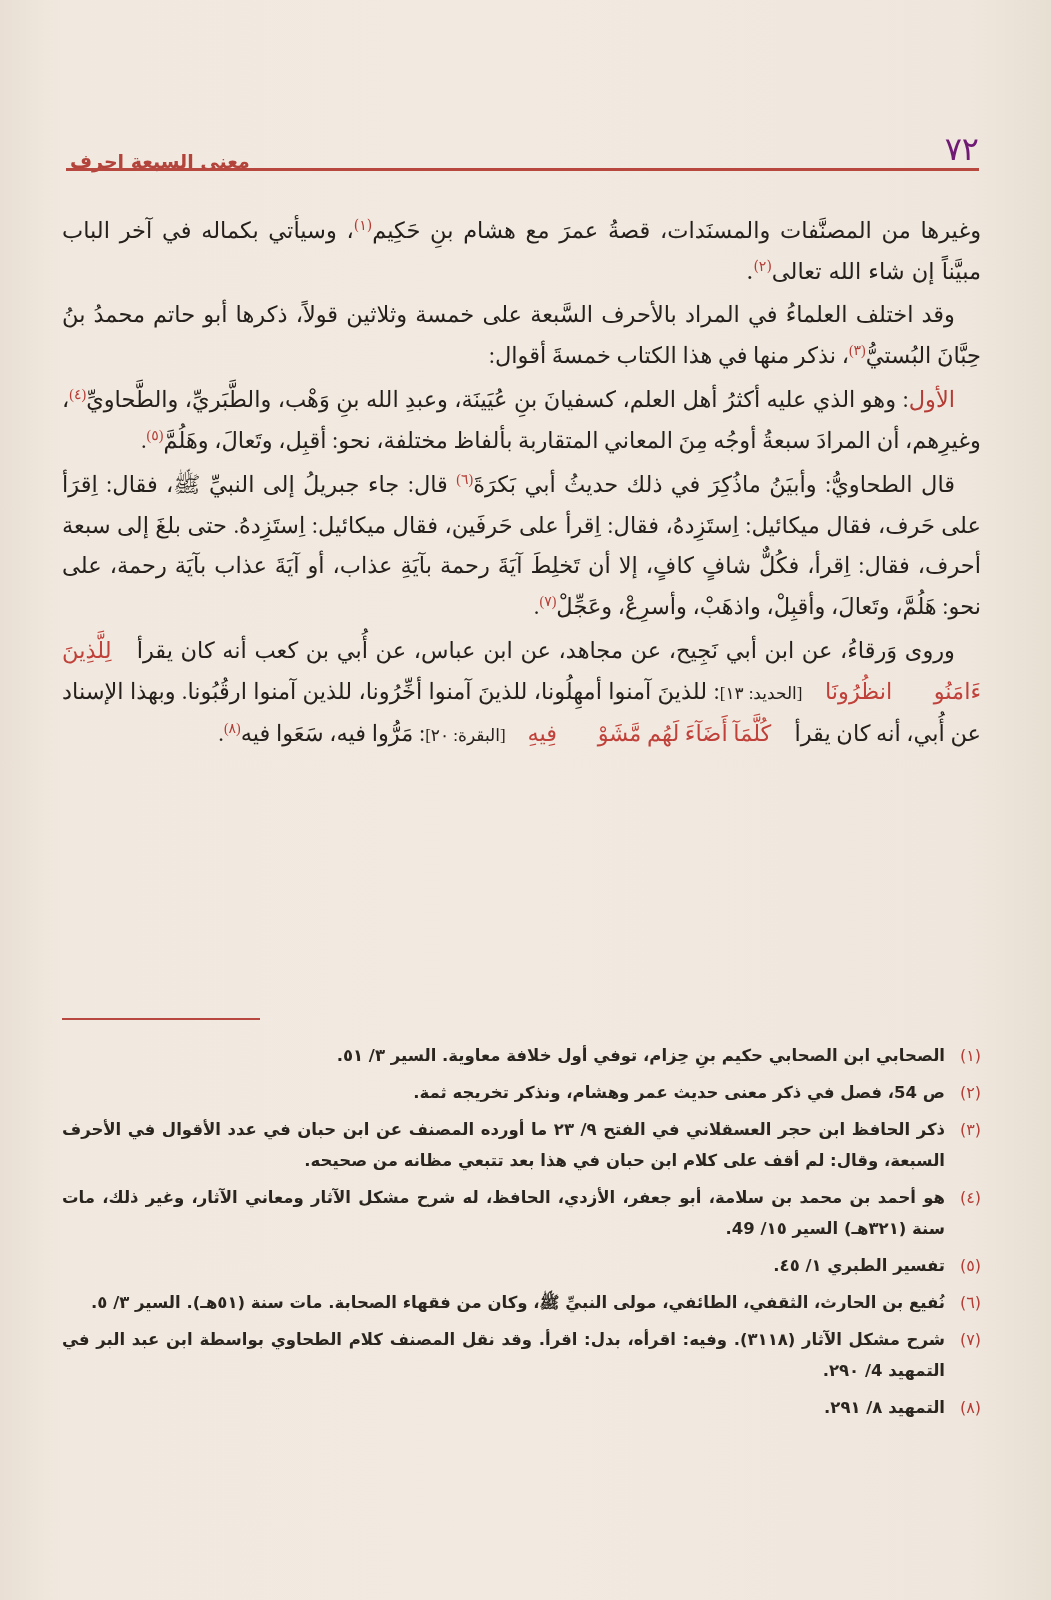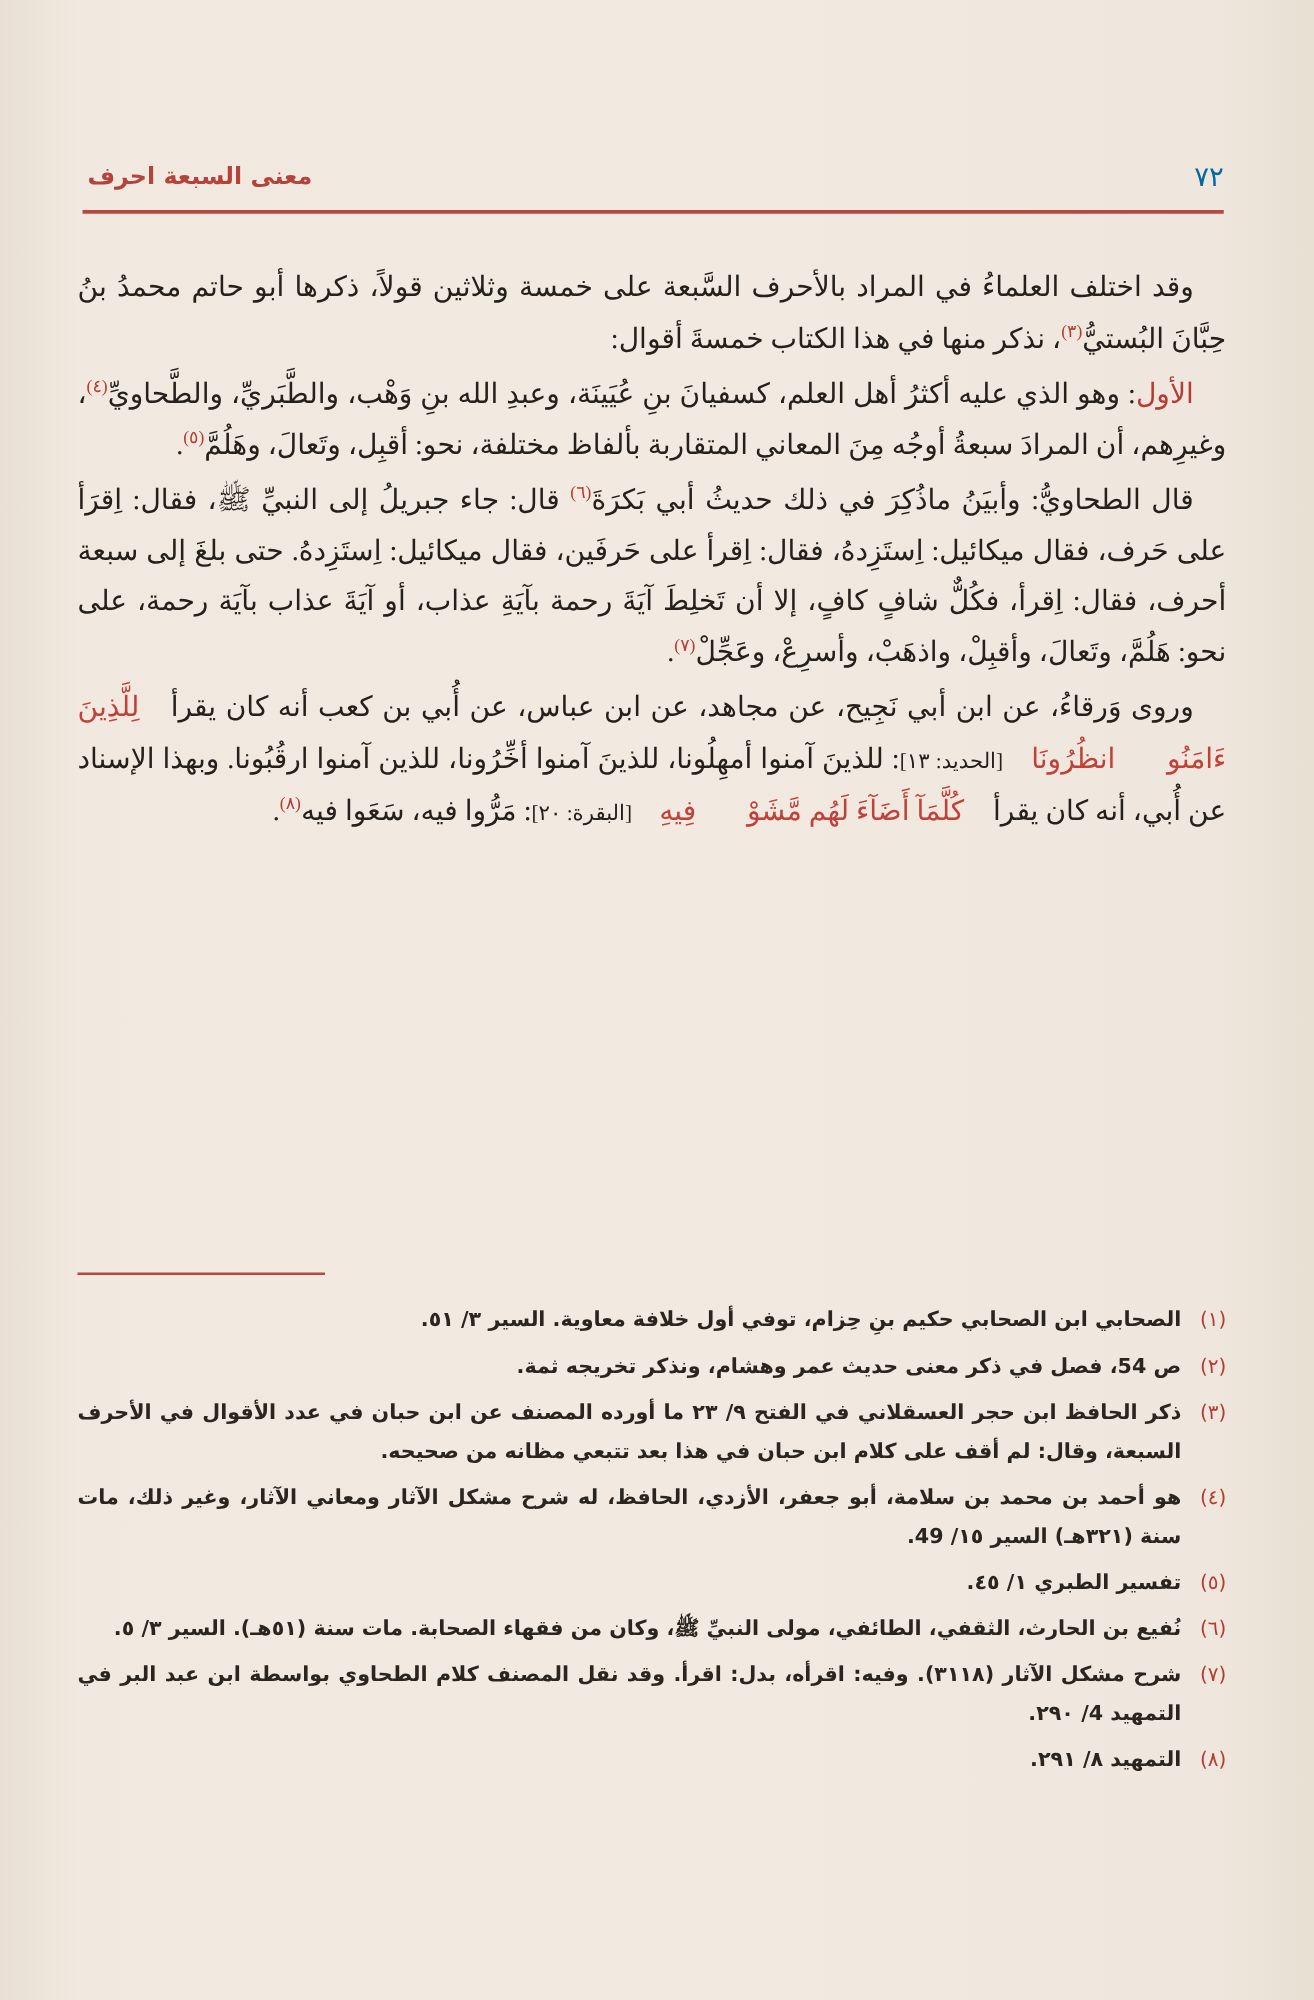--- a/index.html
+++ b/index.html
@@ -28,29 +28,29 @@
     left: 66px;
     right: 72px;
     top: 130px;
     height: 40px;
     direction: ltr;
   }
   .header .page-number {
     position: absolute;
     right: 0;
     top: 0;
-    font-size: 22px;
-    color: #0369a1;
+    font-size: 32px;
+    color: #701a75;
     font-family: "DejaVu Sans", sans-serif;
     letter-spacing: 1px;
   }
   .header .running-title {
     position: absolute;
     left: 4px;
-    top: 0;
+    top: 20px;
     font-size: 19px;
     font-weight: bold;
     color: #b2443c;
     direction: rtl;
   }
   .header-rule {
     position: absolute;
     left: 66px;
     right: 72px;
     top: 168px;
@@ -137,20 +137,23 @@
 
 <div class="page">
 
   <div class="header">
     <span class="page-number">٧٢</span>
     <span class="running-title">معنى السبعة احرف</span>
   </div>
   <div class="header-rule"></div>
 
   <div class="body-text">
+    <p>
+      <span>وغيرها من المصنَّفات والمسنَدات، قصةُ عمرَ مع هشام بنِ حَكِيم</span><span class="fnref">(١)</span><span>، وسيأتي بكماله في آخر الباب مبيَّناً إن شاء الله تعالى</span><span class="fnref">(٢)</span><span>.</span>
+    </p>
     <p class="indent">
       <span>وقد اختلف العلماءُ في المراد بالأحرف السَّبعة على خمسة وثلاثين قولاً، ذكرها أبو حاتم محمدُ بنُ حِبَّانَ البُستيُّ</span><span class="fnref">(٣)</span><span>، نذكر منها في هذا الكتاب خمسةَ أقوال:</span>
     </p>
     <p class="indent">
       <span class="red">الأول</span><span>: </span><span>وهو الذي عليه أكثرُ أهل العلم، كسفيانَ بنِ عُيَينَة، وعبدِ الله بنِ وَهْب، والطَّبَريِّ، والطَّحاويِّ</span><span class="fnref">(٤)</span><span>، وغيرِهم، أن المرادَ سبعةُ أوجُه مِنَ المعاني المتقاربة بألفاظ مختلفة، نحو: أقبِل، وتَعالَ، وهَلُمَّ</span><span class="fnref">(٥)</span><span>.</span>
     </p>
     <p class="indent">
       <span>قال الطحاويُّ: وأبيَنُ ماذُكِرَ في ذلك حديثُ أبي بَكرَةَ</span><span class="fnref">(٦)</span><span> قال: جاء جبريلُ إلى النبيِّ ﷺ، فقال: اِقرَأ على حَرف، فقال ميكائيل: اِستَزِدهُ، فقال: اِقرأ على حَرفَين، فقال ميكائيل: اِستَزِدهُ. حتى بلغَ إلى سبعة أحرف، فقال: اِقرأ، فكُلٌّ شافٍ كافٍ، إلا أن تَخلِطَ آيَةَ رحمة بآيَةِ عذاب، أو آيَةَ عذاب بآيَة رحمة، على نحو: هَلُمَّ، وتَعالَ، وأقبِلْ، واذهَبْ، وأسرِعْ، وعَجِّلْ</span><span class="fnref">(٧)</span><span>.</span>
     </p>
     <p class="indent">

